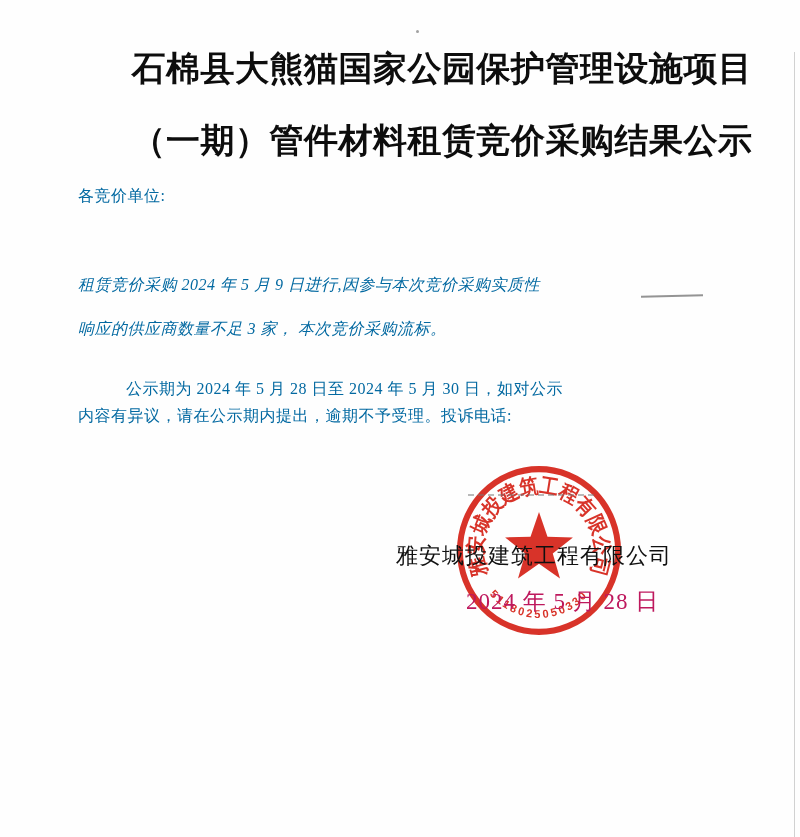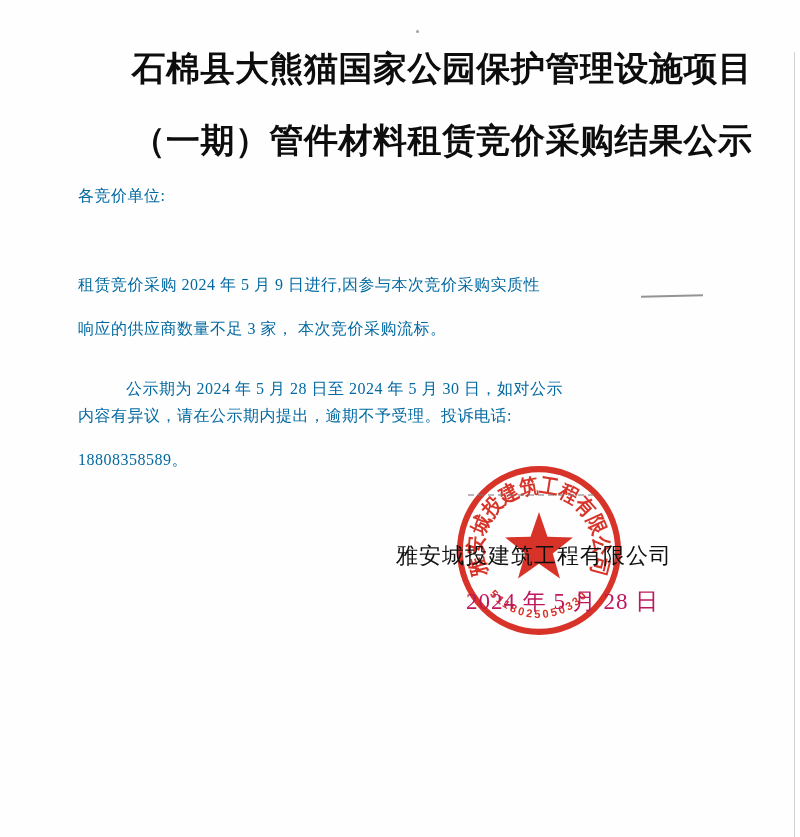--- a/index.html
+++ b/index.html
@@ -28,22 +28,22 @@
   .body-line{
     position:absolute;
     font-size:16px;line-height:1.25;
     letter-spacing:0.5px;
     white-space:pre;
     color:#0369a1;
     z-index:1;
   }
   .l-salutation{left:78px;top:186px;}
   .l-p1l1{left:126px;top:231px;}
-  .l-p1l2{left:78px;top:275px;}
-  .l-p1l3{left:78px;top:319px;}
+  .l-p1l2{left:78px;top:275px;font-style:italic;}
+  .l-p1l3{left:78px;top:319px;font-style:italic;}
   .l-p2l1{left:126px;top:362px;margin-top:17px;}
   .l-p2l2{left:78px;top:406px;}
   .l-p2l3{left:78px;top:450px;}
 
   .sig-company{
     position:absolute;left:396px;top:543px;
     font-size:22px;letter-spacing:1px;line-height:1.2;
     color:#101010;white-space:pre;z-index:3;
   }
   .sig-date{
@@ -93,21 +93,20 @@
   <div class="title-line t1">石棉县大熊猫国家公园保护管理设施项目</div>
   <div class="title-line t2">（一期）管件材料租赁竞价采购结果公示</div>
 
   <div class="body-line l-salutation">各竞价单位:</div>
 
   <div class="body-line l-p1l2">租赁竞价采购 2024 年 5 月 9 日进行,因参与本次竞价采购实质性</div>
   <div class="body-line l-p1l3">响应的供应商数量不足 3 家， 本次竞价采购流标。</div>
 
   <div class="body-line l-p2l1">公示期为 2024 年 5 月 28 日至 2024 年 5 月 30 日，如对公示</div>
   <div class="body-line l-p2l2">内容有异议，请在公示期内提出，逾期不予受理。投诉电话:</div>
-  <div class="body-line l-p2l3">18808358589。</div>
 
   <div class="seal" style="color: rgb(215, 40, 29);">
     <svg viewBox="0 0 200 200" preserveAspectRatio="none" xmlns="http://www.w3.org/2000/svg" aria-hidden="true">
       <circle cx="100" cy="100" r="93" fill="none" stroke="currentColor" stroke-width="7"></circle>
       <polygon fill="currentColor" points="100,56 110,84.2 139.9,85 116.2,103.3 124.7,132 100,115 75.3,132 83.8,103.3 60.1,85 90,84.2"></polygon>
       <path id="sealArcPath" d="M 38 122.6 A 66 66 0 1 1 162 122.6" fill="none"></path>
       <path id="sealCodePath" d="M 34 139.7 A 77 77 0 0 0 166 139.7" fill="none"></path>
       <text font-size="24" font-weight="bold" fill="currentColor" font-family="Liberation Sans, DejaVu Sans, sans-serif">
         <textPath href="#sealArcPath" startOffset="50%" text-anchor="middle" textLength="262" lengthAdjust="spacingAndGlyphs">雅安城投建筑工程有限公司</textPath>
       </text>

